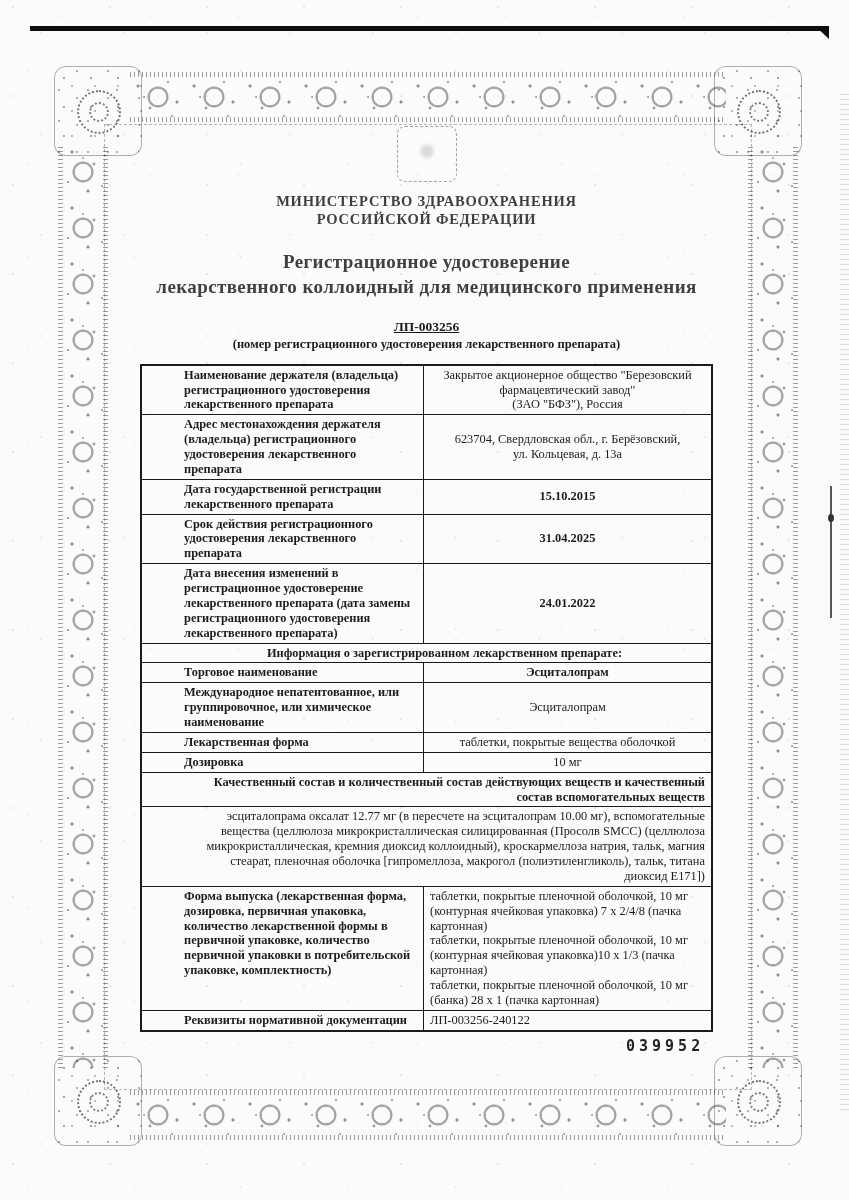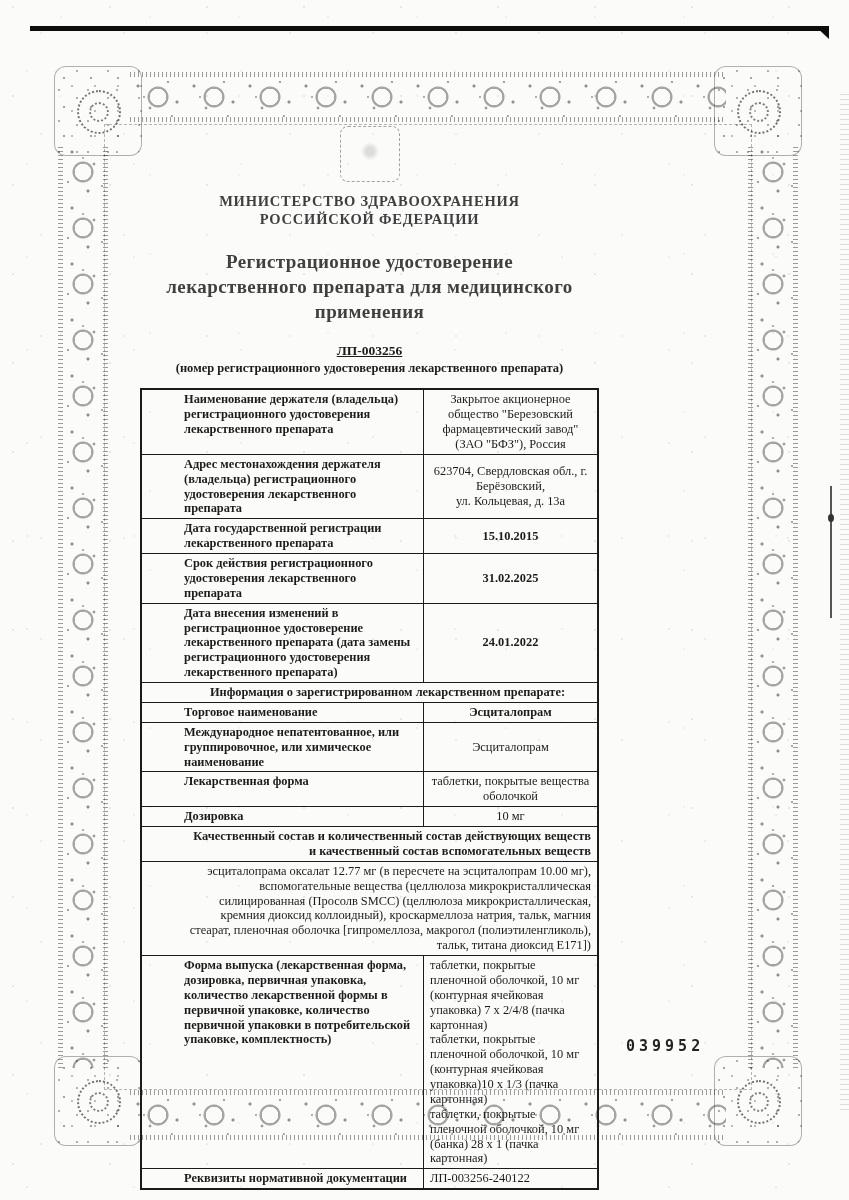--- a/index.html
+++ b/index.html
@@ -91,21 +91,21 @@
   .corner-tl{left:-4px;top:-6px;}
   .corner-tr{right:-4px;top:-6px;}
   .corner-bl{left:-4px;bottom:-6px;}
   .corner-br{right:-4px;bottom:-6px;}
   .inner-dotted{
     position:absolute;left:46px;top:52px;right:46px;bottom:50px;
     border:1px dashed rgba(0,0,0,.28);
   }
 
   
-  .doc{position:absolute;left:140px;top:126px;width:459px;}
+  .doc{position:absolute;left:140px;top:126px;width:573px;}
   .emblem{
     width:58px;height:54px;margin:0 auto 10px auto;
     border:1px dashed rgba(90,90,90,.55);border-radius:8px;
     background:radial-gradient(circle at 50% 45%, rgba(0,0,0,.12) 4px, transparent 9px);
   }
   .ministry{
     text-align:center;font-weight:bold;font-size:14.5px;line-height:1.25;
     color:#3f3f3f;letter-spacing:0.8px;
   }
   .doc-title{
@@ -166,21 +166,21 @@
   <div class="corner corner-br"></div>
   <div class="inner-dotted"></div>
 </div>
 
 <div class="doc">
   <div class="emblem"></div>
   <div class="ministry">МИНИСТЕРСТВО ЗДРАВООХРАНЕНИЯ</div>
   <div class="ministry">РОССИЙСКОЙ ФЕДЕРАЦИИ</div>
   <div class="doc-title">
     <div>Регистрационное удостоверение</div>
-    <div>лекарственного препарата для медицинского применения</div>
+    <div>лекарственного коллоидный для медицинского применения</div>
   </div>
   <div class="reg-num"><span>ЛП-003256</span></div>
   <div class="reg-caption">(номер регистрационного удостоверения лекарственного препарата)</div>
 
   <div class="ctable">
       <div class="trow">
         <div class="cell cell-label">Наименование держателя (владельца) регистрационного удостоверения лекарственного препарата</div>
         <div class="cell cell-value">Закрытое акционерное общество "Березовский
 фармацевтический завод"
 (ЗАО "БФЗ"), Россия</div>
@@ -189,21 +189,21 @@
         <div class="cell cell-label">Адрес местонахождения держателя (владельца) регистрационного удостоверения лекарственного препарата</div>
         <div class="cell cell-value">623704, Свердловская обл., г. Берёзовский,
 ул. Кольцевая, д. 13а</div>
       </div>
       <div class="trow">
         <div class="cell cell-label">Дата государственной регистрации лекарственного препарата</div>
         <div class="cell cell-value b">15.10.2015</div>
       </div>
       <div class="trow">
         <div class="cell cell-label">Срок действия регистрационного удостоверения лекарственного препарата</div>
-        <div class="cell cell-value b">31.02.2025</div>
+        <div class="cell cell-value b">31.04.2025</div>
       </div>
       <div class="trow">
         <div class="cell cell-label">Дата внесения изменений в регистрационное удостоверение лекарственного препарата (дата замены регистрационного удостоверения лекарственного препарата)</div>
         <div class="cell cell-value b">24.01.2022</div>
       </div>
       <div class="trow">
         <div class="cell cell-span b center">Информация о зарегистрированном лекарственном препарате:</div>
       </div>
       <div class="trow">
         <div class="cell cell-label">Торговое наименование</div>

